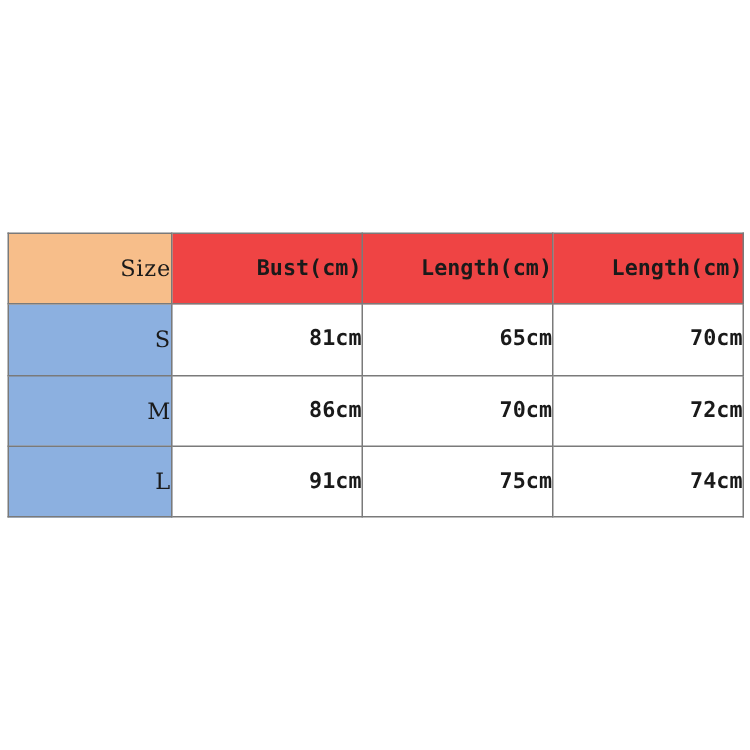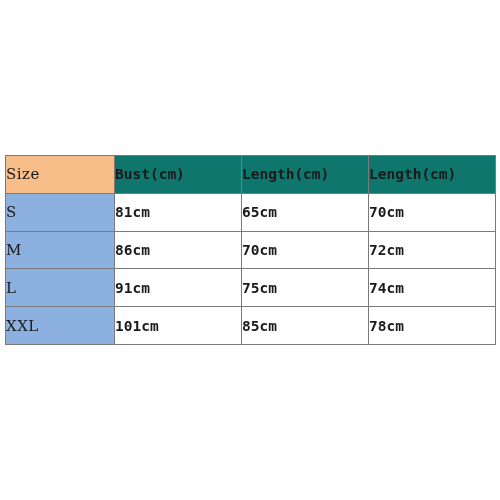--- a/index.html
+++ b/index.html
@@ -22,39 +22,39 @@
     height: 190px;
   }
   table.size-chart {
     width: 490px;
     height: 190px;
     border-collapse: collapse;
     table-layout: fixed;
   }
   table.size-chart td {
     border: 1px solid #7a7a7a;
-    text-align: left;
+    text-align: right;
     vertical-align: middle;
     padding: 0;
     color: #1a1a1a;
     height: 31.6px;
   }
   col.col-size   { width: 109px; }
   col.col-bust   { width: 127px; }
   col.col-waist  { width: 127px; }
   col.col-length { width: 127px; }
 
   td.hdr-size {
     background: #F7BE8A;
     font-family: "DejaVu Serif", serif;
     font-size: 15px;
     letter-spacing: 0.5px;
   }
   td.hdr-measure {
-    background: #0f766e;
+    background: #ef4444;
     font-family: "DejaVu Sans Mono", monospace;
     font-size: 14.5px;
     font-weight: 700;
     letter-spacing: 0px;
   }
   td.size-cell {
     background: #8CB0E0;
     font-family: "DejaVu Serif", serif;
     font-size: 15px;
     letter-spacing: 0.5px;
@@ -100,21 +100,15 @@
       </tr>
 
       <tr>
         <td class="size-cell">L</td>
         <td class="value-cell">91cm</td>
         <td class="value-cell">75cm</td>
         <td class="value-cell">74cm</td>
       </tr>
 
 
-      <tr>
-        <td class="size-cell">XXL</td>
-        <td class="value-cell">101cm</td>
-        <td class="value-cell">85cm</td>
-        <td class="value-cell">78cm</td>
-      </tr>
     </tbody>
   </table>
 </div>
 
 </body></html>

